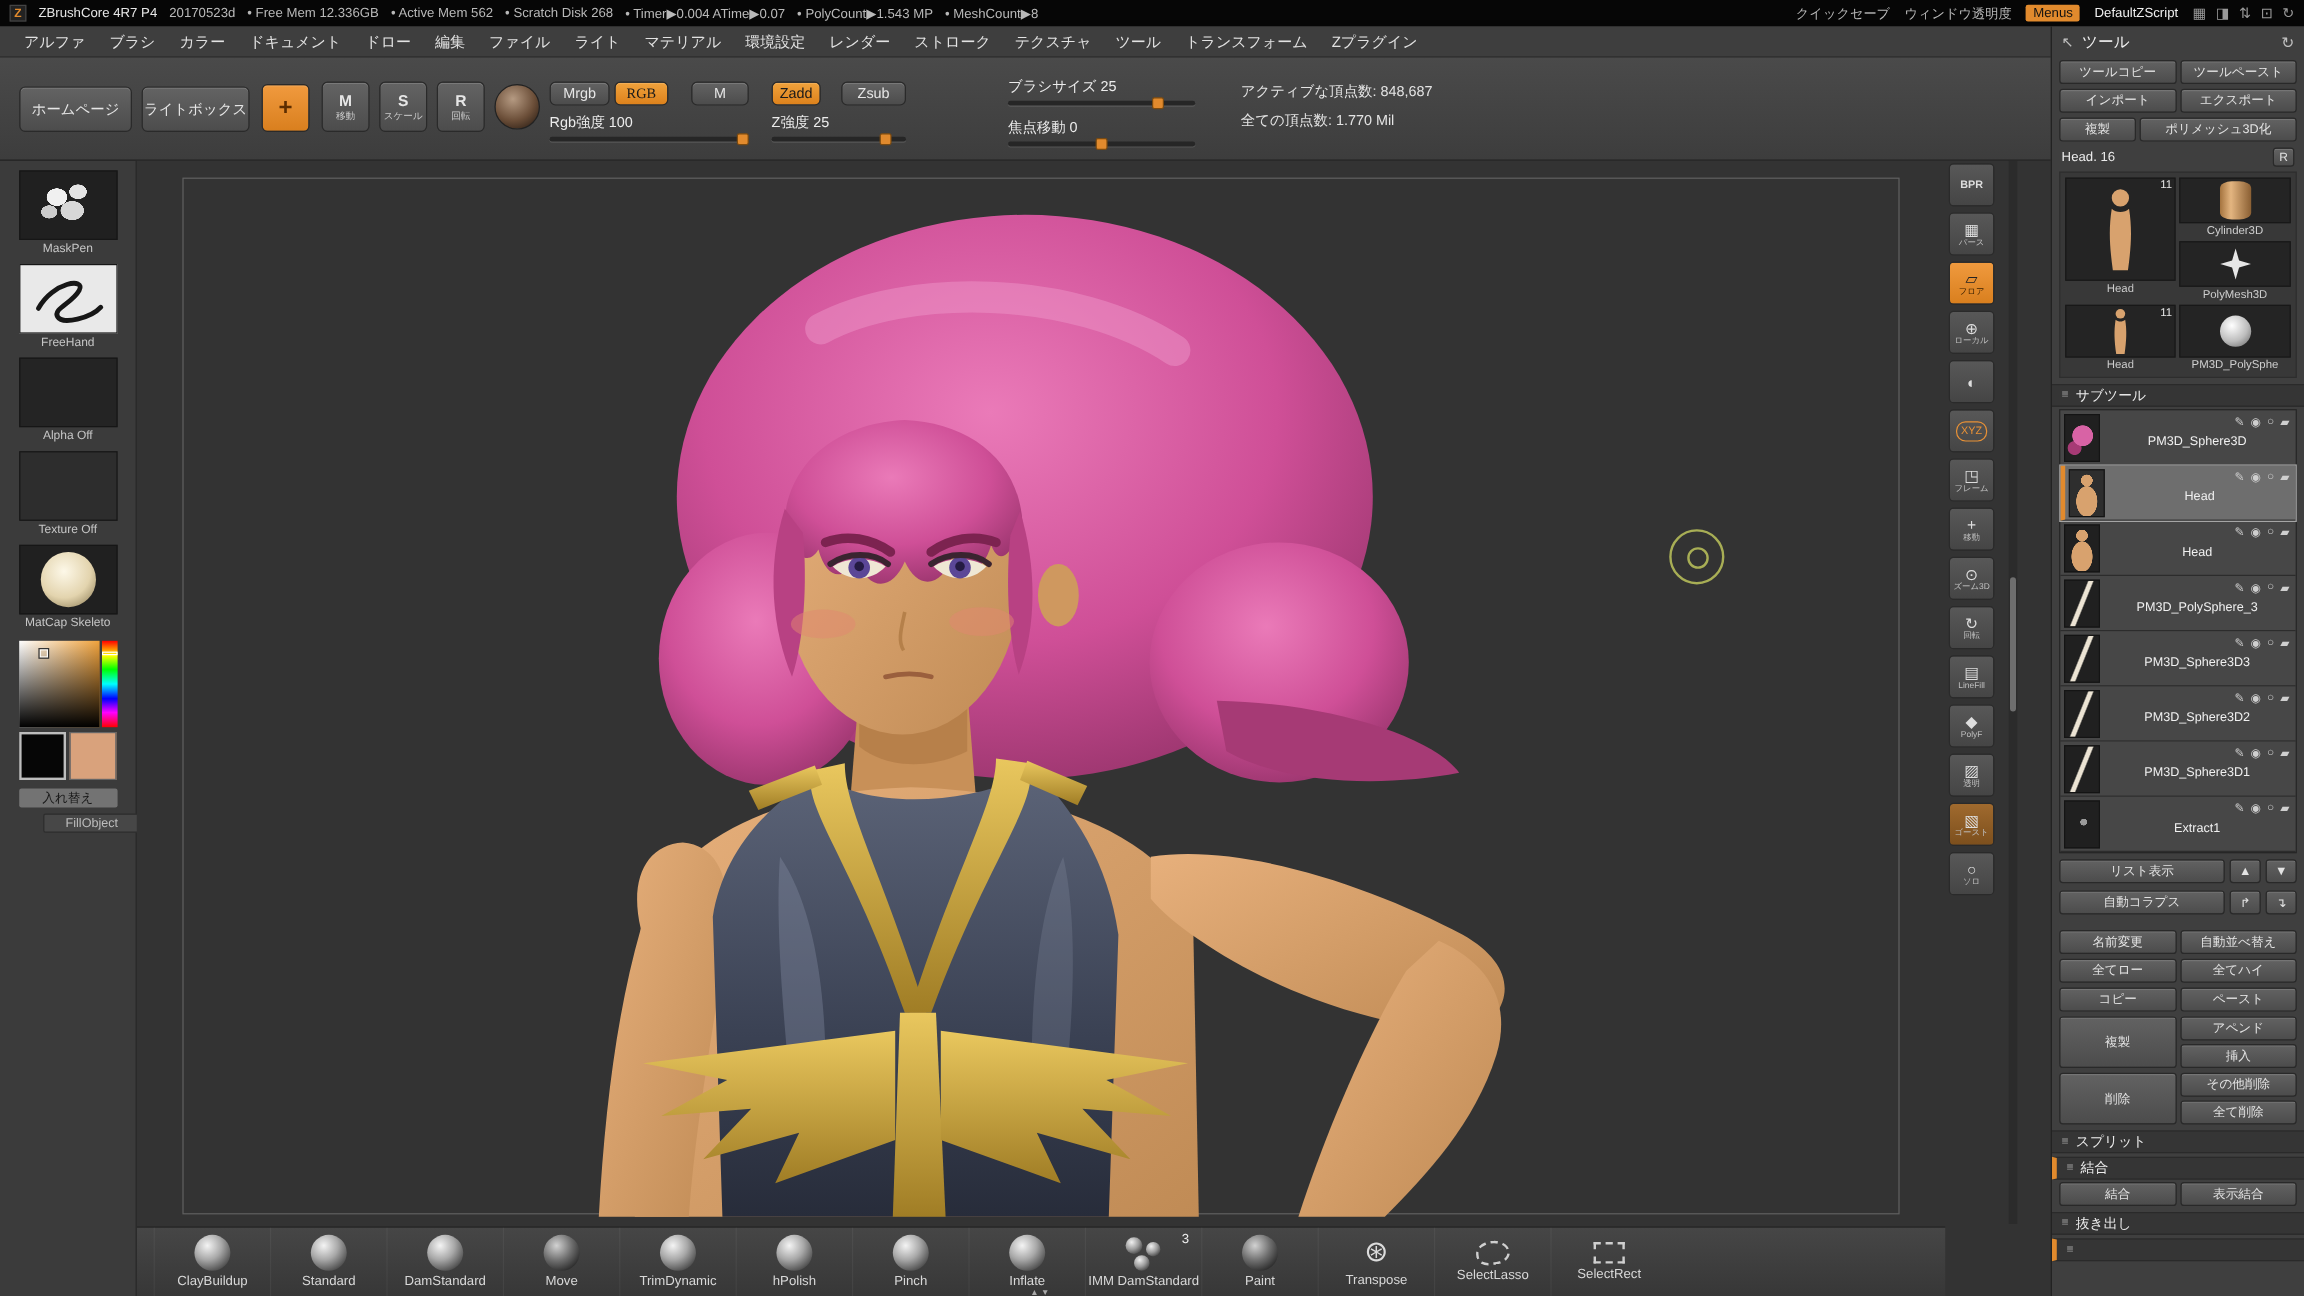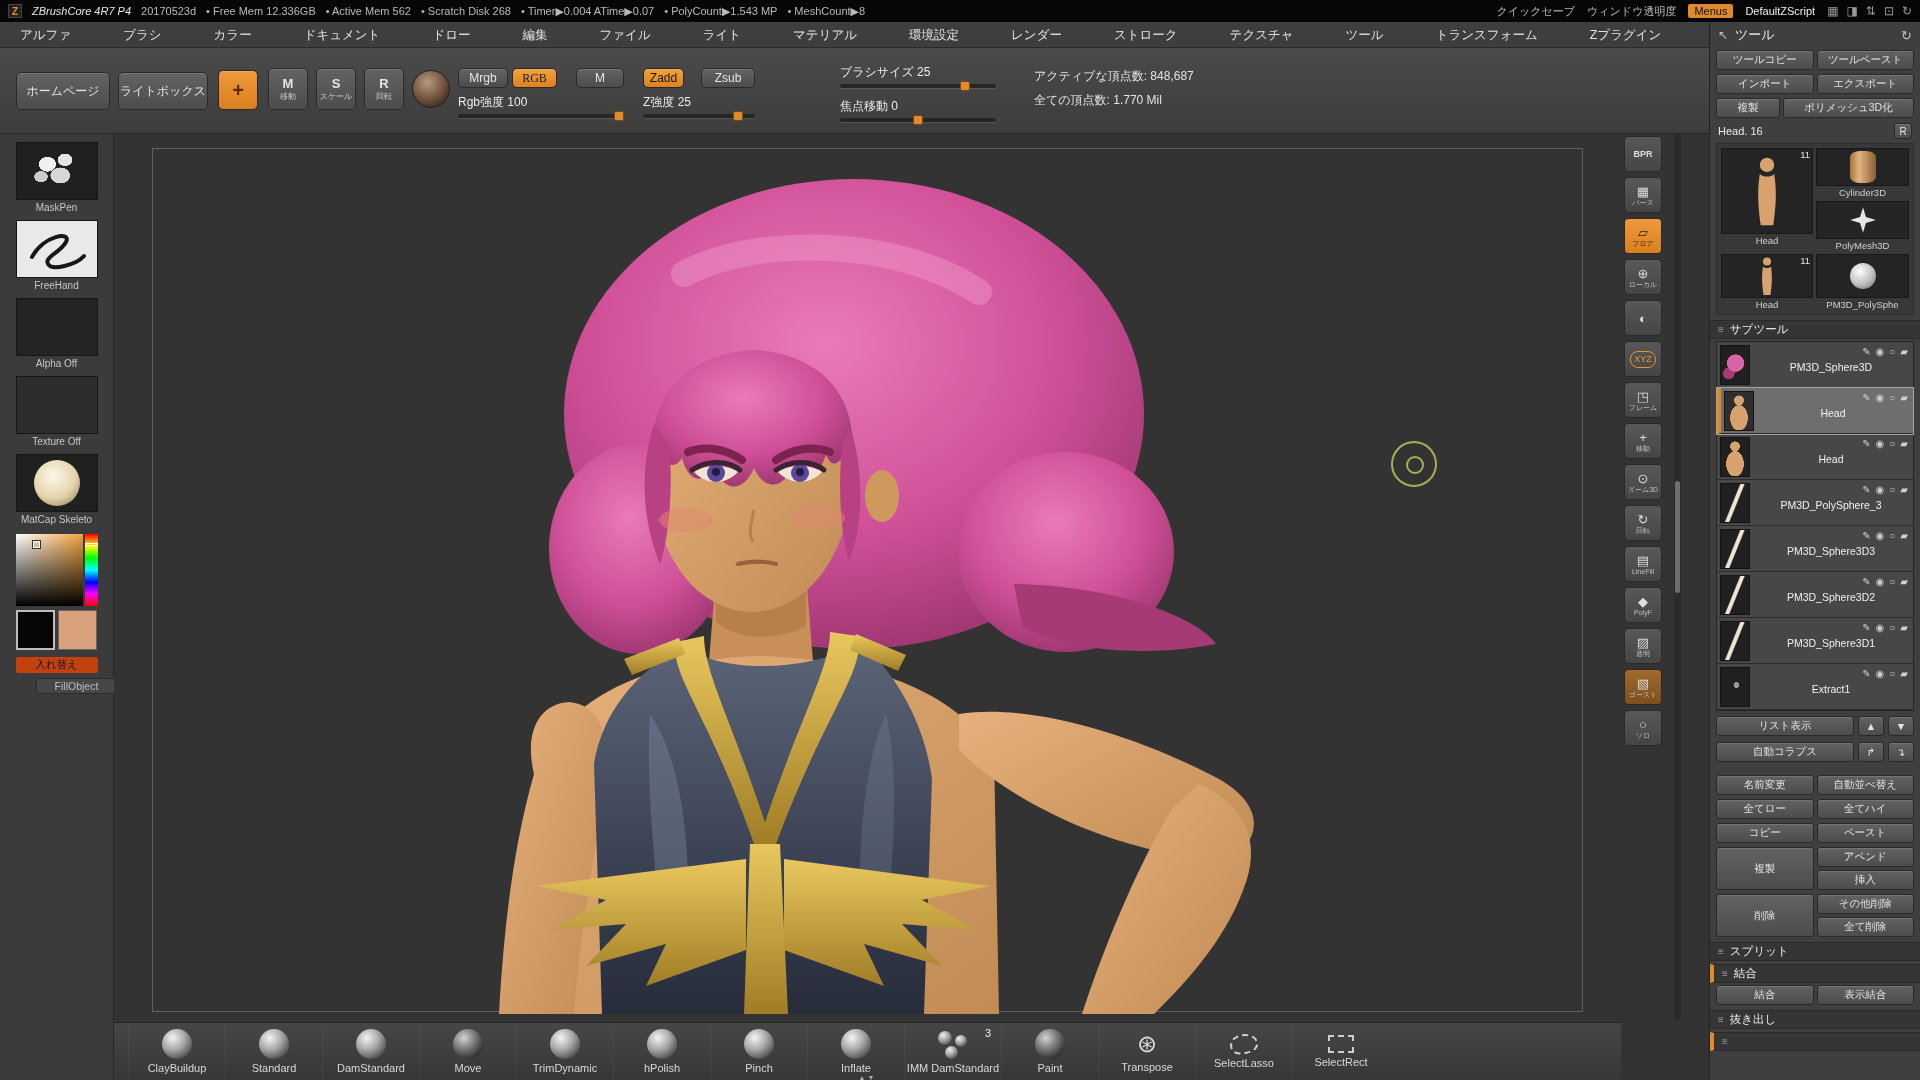--- a/index.html
+++ b/index.html
@@ -4,33 +4,33 @@
 <style>
   * { margin:0; padding:0; box-sizing:border-box; }
   html,body { width:1920px; height:1080px; overflow:hidden; background:#2b2b2b;
     font-family:"Liberation Sans", sans-serif; color:#ddd; font-size:12px; }
 
   
   .titlebar { height:22px; background:#060606; display:flex; align-items:center;
     padding:0 8px; gap:10px; font-size:11px; color:#b9b9b9; }
   .tb-logo { width:14px; height:14px; background:#222; color:#e18a2d; font-weight:bold;
     font-size:10px; display:flex; align-items:center; justify-content:center; border:1px solid #444; }
-  .tb-app { color:#e6e6e6;font-style:italic; }
+  .tb-app { color:#e6e6e6; }
   .tb-right { margin-left:auto; display:flex; align-items:center; gap:12px; }
   .tb-menus { background:#e18a2d; color:#111; padding:1px 6px; border-radius:2px; }
   .tb-zscript { color:#f0f0f0; }
   .tb-icons { display:flex; gap:8px; color:#9a9a9a; font-size:12px; }
 
   
   .below { display:flex; height:1058px; }
   .left-col { width:1709px; display:flex; flex-direction:column; }
 
   
   .menubar { height:26px; background:#3e3e3e; border-bottom:1px solid #2a2a2a;
-    display:flex; align-items:center; padding-left:10px;gap:32px; }
+    display:flex; align-items:center; padding-left:10px; }
   .menu-item { padding:0 10px; line-height:26px; color:#e2e2e2; font-size:12.5px; cursor:default; }
 
   
   .shelf { height:86px; background:linear-gradient(#4a4a4a,#3d3d3d);
     border-bottom:1px solid #272727; position:relative; }
   .sh-btn { position:absolute; background:linear-gradient(#636363,#4c4c4c);
     border:1px solid #2a2a2a; border-radius:5px; box-shadow:inset 0 1px 0 rgba(255,255,255,.14);
     display:flex; align-items:center; justify-content:center; color:#e6e6e6; }
   .home { left:16px; top:24px; width:94px; height:38px; }
   .lightbox { left:118px; top:24px; width:90px; height:38px; }
@@ -87,21 +87,21 @@
     background:linear-gradient(to bottom, rgba(0,0,0,0), #000),
                linear-gradient(to right, #fff, #f0a23c); }
   .sv-sel { position:absolute; left:26%; top:10%; width:7px; height:7px;
     border:1px solid #fff; outline:1px solid #333; }
   .hue { width:13px; background:linear-gradient(#f00,#ff0 17%,#0f0 33%,#0ff 50%,#00f 67%,#f0f 83%,#f00); position:relative; }
   .hue-sel { position:absolute; left:0; right:0; top:12%; height:3px; border:1px solid #fff; }
   .swatches { display:flex; gap:3px; margin-top:4px; }
   .sw { width:39px; height:40px; border:1px solid #666; }
   .sw-main { background:#060606; border:2px solid #bdbdbd; }
   .sw-sec { background:#d9a27c; }
-  .swap-btn { width:82px; height:16px; margin-top:7px; background:#c2410c; color:#181818;
+  .swap-btn { width:82px; height:16px; margin-top:7px; background:#737373; color:#181818;
     font-size:10.5px; display:flex; align-items:center; justify-content:center; border-radius:2px; }
   .fill-btn { width:82px; height:16px; margin-top:5px; background:#474747; color:#bdbdbd;
     font-size:10.5px; display:flex; align-items:center; justify-content:center;
     border:1px solid #2c2c2c; border-radius:2px;margin-left:40px; }
 
   
   .canvas { flex:1; position:relative; background:#333333; overflow:hidden; }
   .frame { position:absolute; left:38px; top:14px; width:1431px; height:864px;
     border:1px solid #9a9a9a; opacity:.45; pointer-events:none; }
   .char-svg { position:absolute; left:340px; top:20px; }

